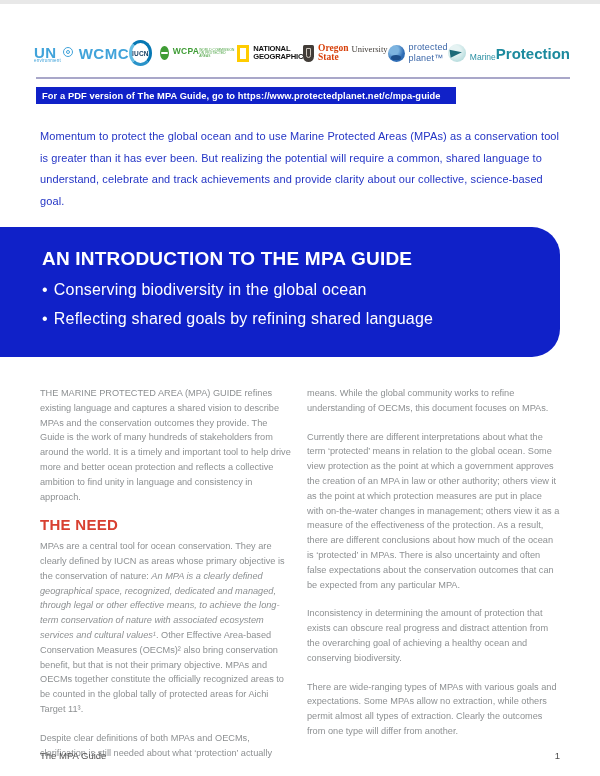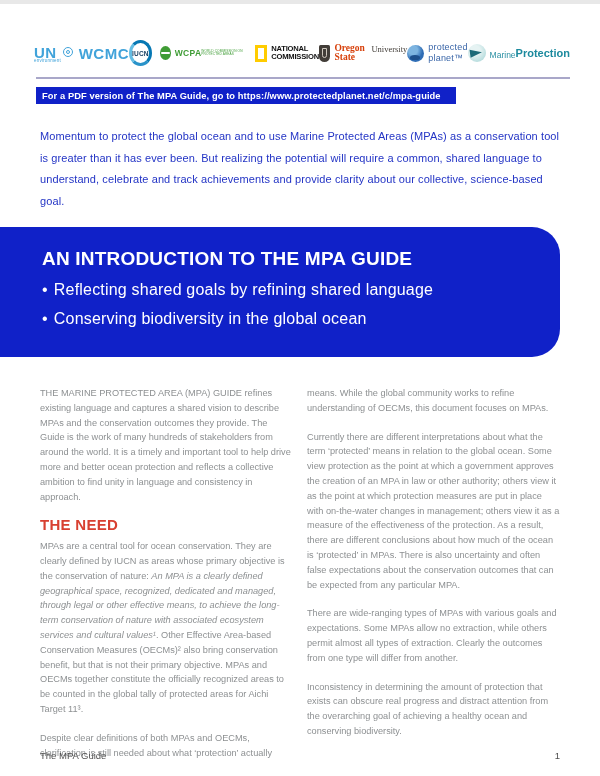--- a/index.html
+++ b/index.html
@@ -64,21 +64,21 @@
   .pp-line + .pp-line { margin-top: 1.5px; }
 
   
   .mp-globe { width: 18px; height: 18px; border-radius: 50%;
     background: radial-gradient(circle at 40% 35%, #e6f3f3 0 30%, #bcdfe0 70%); position: relative; }
   .mp-arrow { position:absolute; left:2px; top:5px; width:0; height:0;
     border-top:4px solid transparent; border-bottom:4px solid transparent; border-left:12px solid #1c6a78;
     transform: rotate(-8deg); }
   .mp-col { display:flex; flex-direction:row; line-height:1; align-items:flex-end; }
   .mp-line1 { font-size: 8.5px; color: #2a8fa3; }
-  .mp-line2 { font-size: 11px; font-weight: bold; color: #1c8a9e; margin-top: 1.5px; }
+  .mp-line2 { font-size: 15px; font-weight: bold; color: #1c8a9e; margin-top: 1.5px; }
 
   
   .lavender-rule { position: absolute; top: 73px; left: 36px; width: 534px; height: 2px;
     background: #a9a7c9; }
   .pdf-banner { position: absolute; top: 83px; left: 36px; width: 420px; height: 17px;
     background: #1021c8; color: #fff; font-size: 9.3px; font-weight: bold;
     display: flex; align-items: center; padding: 0 6px; letter-spacing: .1px; cursor: pointer; }
 
   
   .intro { position: absolute; top: 122px; left: 40px; width: 528px;
@@ -131,21 +131,21 @@
       <span class="wcpa-col">
         <span class="wcpa-label">WCPA</span>
         <span class="wcpa-sub">WORLD COMMISSION ON PROTECTED AREAS</span>
       </span>
     </div>
 
     <div class="logo">
       <span class="ng-frame"></span>
       <span class="ng-text">
         <span>NATIONAL</span><br>
-        <span>COMMISSION</span>
+        <span>GEOGRAPHIC</span>
       </span>
     </div>
 
     <div class="logo">
       <span class="osu-crest"></span>
       <span class="osu-col">
         <span class="osu-line1">Oregon State</span>
         <span class="osu-line2">University</span>
       </span>
     </div>
@@ -174,41 +174,41 @@
 
   <div class="pdf-banner">
     <span>For a PDF version of The MPA Guide, go to https://www.protectedplanet.net/c/mpa-guide</span>
   </div>
 
   <p class="intro">Momentum to protect the global ocean and to use Marine Protected Areas (MPAs) as a conservation tool is greater than it has ever been.  But realizing the potential will require a common, shared language to understand, celebrate and track achievements and provide clarity about our collective, science-based goal.</p>
 
   <section class="title-box">
     <h1>AN INTRODUCTION TO THE MPA GUIDE</h1>
     <div class="tb-bullet">
+      <span class="tb-dot">•</span><span>Conserving biodiversity in the global ocean</span>
+    </div>
+    <div class="tb-bullet">
       <span class="tb-dot">•</span><span>Reflecting shared goals by refining shared language</span>
-    </div>
-    <div class="tb-bullet">
-      <span class="tb-dot">•</span><span>Conserving biodiversity in the global ocean</span>
     </div>
   </section>
 
   <main class="columns">
 
     <div class="col">
       <p>THE MARINE PROTECTED AREA (MPA) GUIDE refines existing language and captures a shared vision to describe MPAs and the conservation outcomes they provide. The Guide is the work of many hundreds of stakeholders from around the world. It is a timely and important tool to help drive more and better ocean protection and reflects a collective ambition to find unity in language and consistency in approach.</p>
       <h2 class="need-heading">THE NEED</h2>
       <p><span>MPAs are a central tool for ocean conservation. They are clearly defined by IUCN as areas whose primary objective is the conservation of nature: </span><span class="em">An MPA is a clearly defined geographical space, recognized, dedicated and managed, through legal or other effective means, to achieve the long-term conservation of nature with associated ecosystem services and cultural values¹</span><span>. Other Effective Area-based Conservation Measures (OECMs)² also bring conservation benefit, but that is not their primary objective. MPAs and OECMs together constitute the officially recognized areas to be counted in the global tally of protected areas for Aichi Target 11³.</span></p>
       <p>Despite clear definitions of both MPAs and OECMs, clarification is still needed about what ‘protection’ actually</p>
     </div>
 
     <div class="col">
       <p>means. While the global community works to refine understanding of OECMs, this document focuses on MPAs.</p>
       <p>Currently there are different interpretations about what the term ‘protected’ means in relation to the global ocean. Some view protection as the point at which a government approves the creation of an MPA in law or other authority; others view it as the point at which protection measures are put in place with on-the-water changes in management; others view it as a measure of the effectiveness of the protection. As a result, there are different conclusions about how much of the ocean is ‘protected’ in MPAs. There is also uncertainty and often false expectations about the conservation outcomes that can be expected from any particular MPA.</p>
+      <p>Inconsistency in determining the amount of protection that exists can obscure real progress and distract attention from the overarching goal of achieving a healthy ocean and conserving biodiversity.</p>
       <p>There are wide-ranging types of MPAs with various goals and expectations.  Some MPAs allow no extraction, while others permit almost all types of extraction.  Clearly the outcomes from one type will differ from another.</p>
-      <p>Inconsistency in determining the amount of protection that exists can obscure real progress and distract attention from the overarching goal of achieving a healthy ocean and conserving biodiversity.</p>
     </div>
 
   </main>
 
   <footer class="page-footer">
     <span>The MPA Guide</span>
     <span>1</span>
   </footer>
 
 </div>

